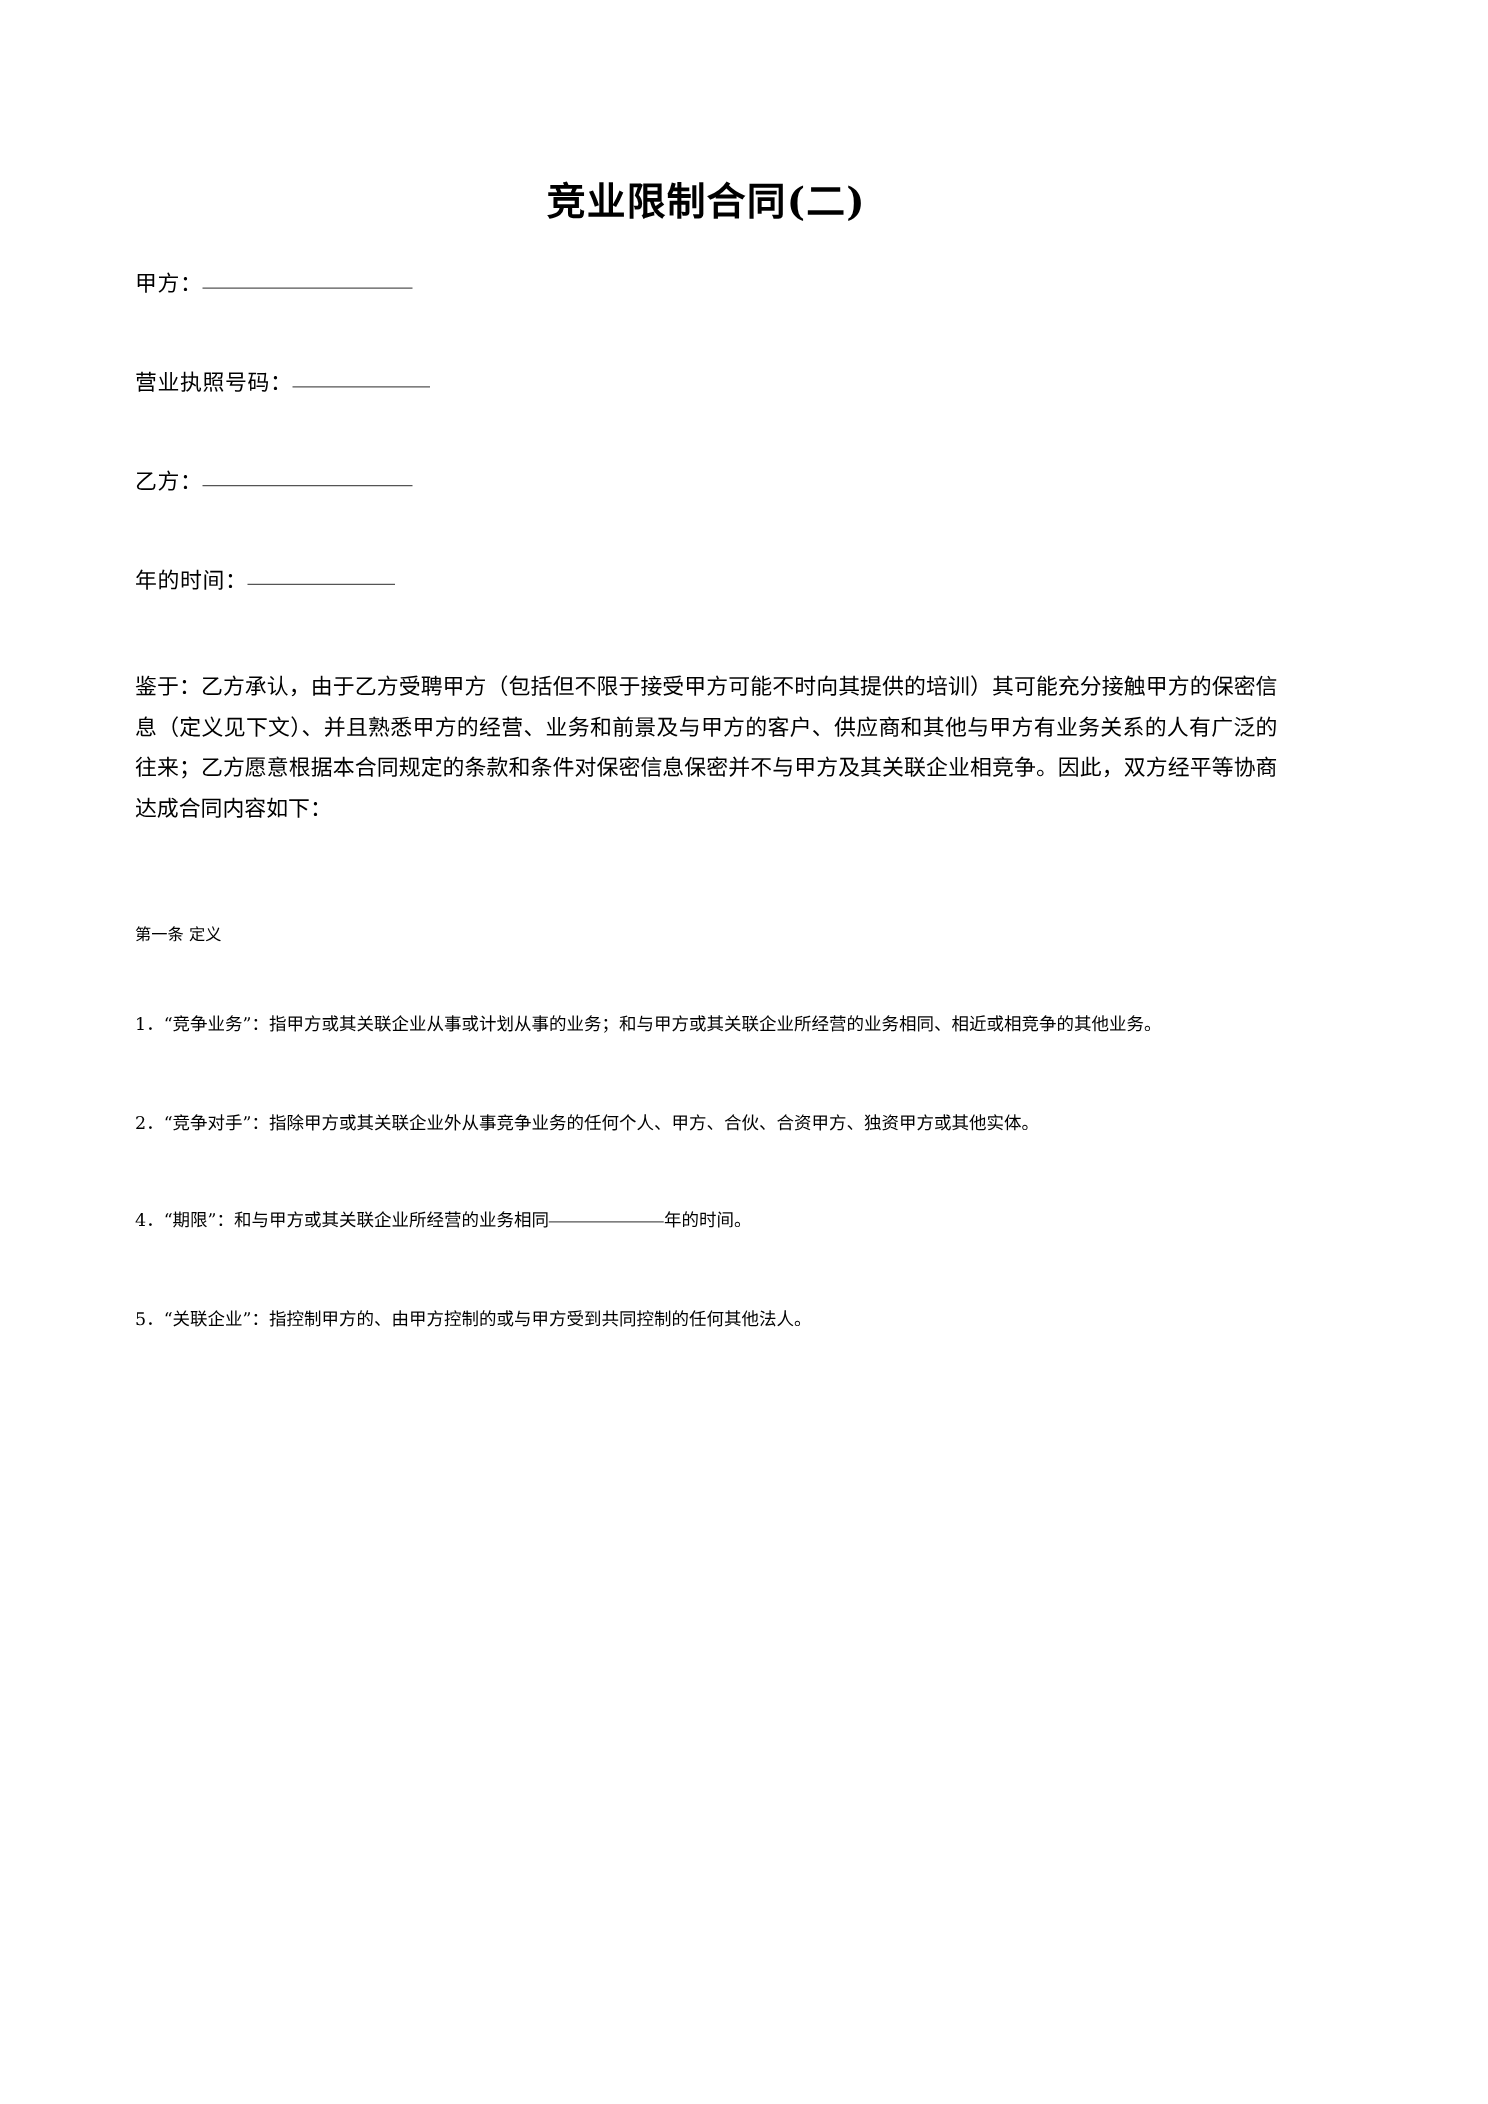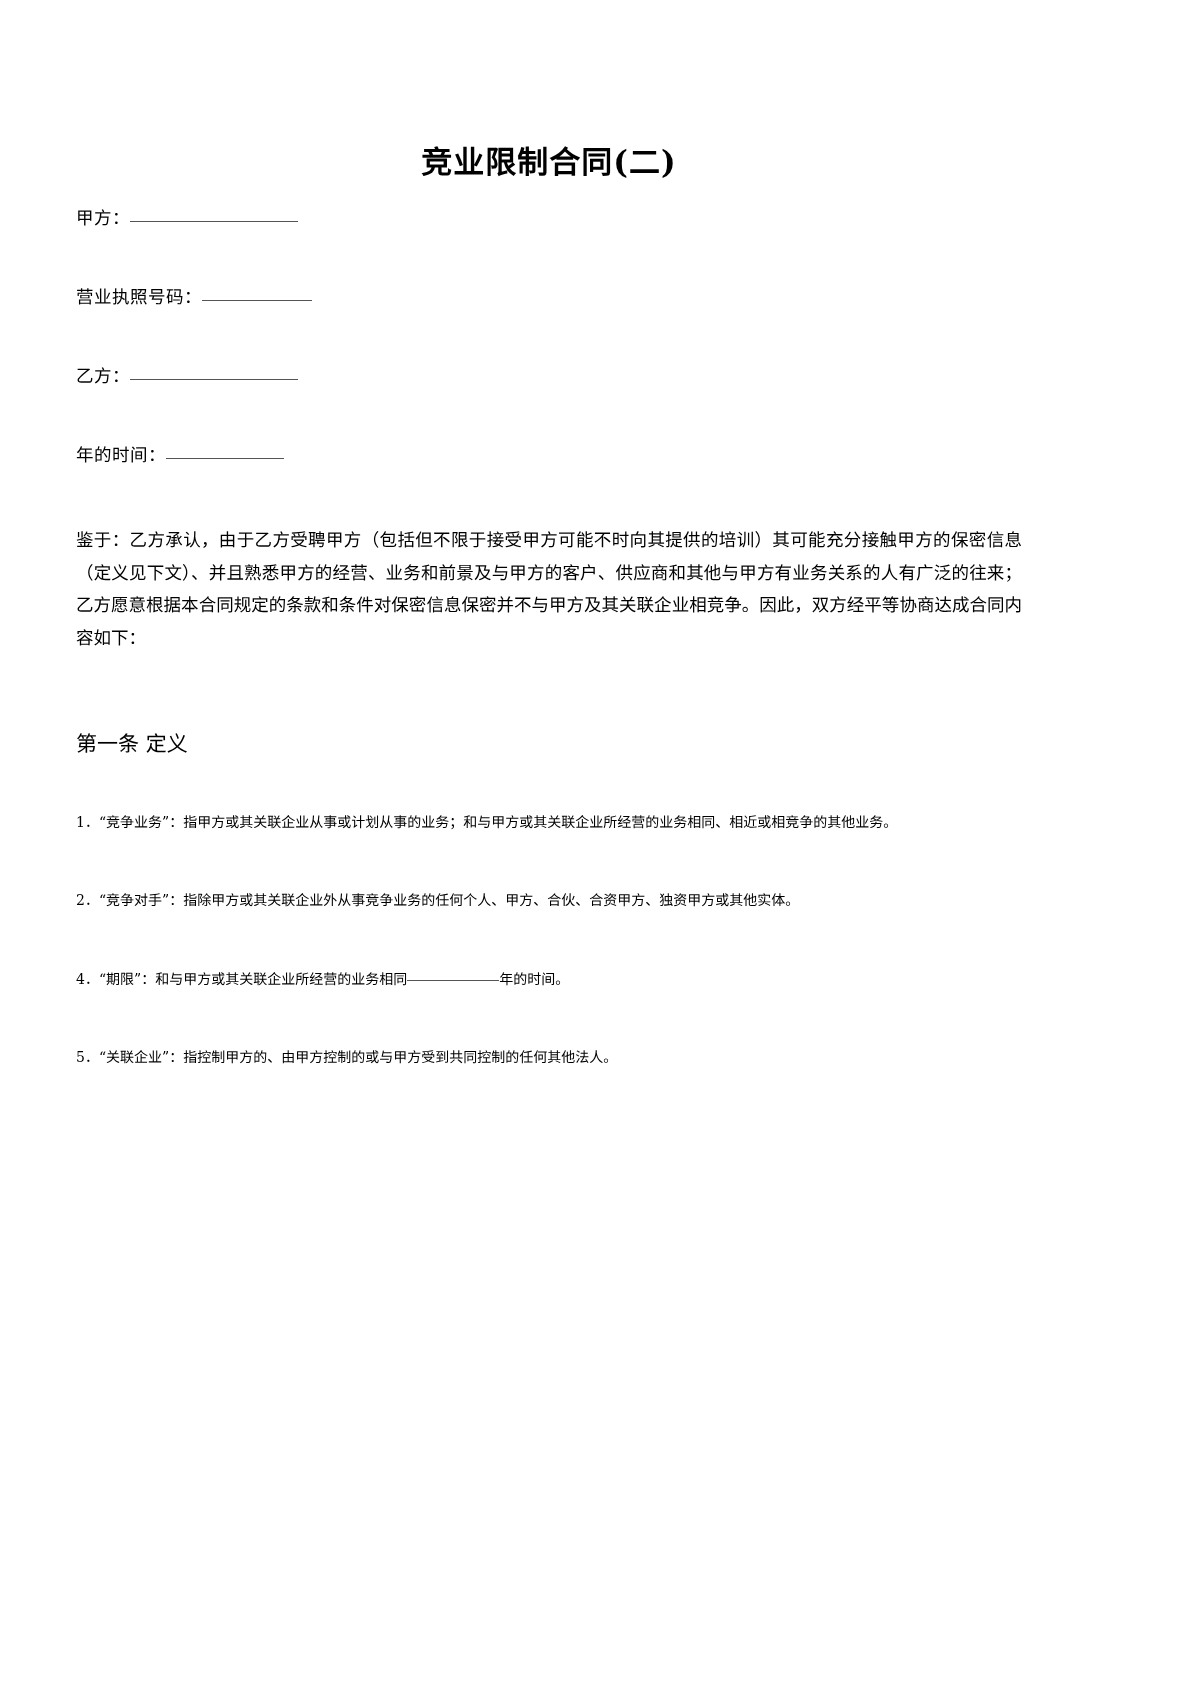--- a/index.html
+++ b/index.html
@@ -14,35 +14,35 @@
     font-family: "DejaVu Serif", "Liberation Serif", serif;
     color: #000000;
     -webkit-font-smoothing: antialiased;
   }
   .page {
     position: relative;
     width: 1190px;
     height: 1683px;
     background: #ffffff;
     box-sizing: border-box;
-    padding: 0 168px 0 76px;
+    padding: 0 168px 0 108px;
     overflow: hidden;
   }
   .doc-title {
     margin: 0;
     padding-top: 142px;
     text-align: center;
     font-family: "DejaVu Serif", "Liberation Serif", serif;
     font-weight: bold;
     font-size: 31px;
     letter-spacing: 1px;
     line-height: 1.3;
   }
   .party-block {
-    margin-top: 26px;
+    margin-top: 36px;
   }
   .party-line {
     font-size: 17.5px;
     line-height: 1.2;
     margin-bottom: 58px;
     white-space: nowrap;
   }
   .party-line .label {
     letter-spacing: 0.5px;
   }
@@ -61,21 +61,21 @@
 
   .recital {
     margin-top: 20px;
     font-size: 17.5px;
     line-height: 32.5px;
     text-align: justify;
     text-justify: inter-ideograph;
   }
   .section-heading {
     margin-top: 76px;
-    font-size: 21px;
+    font-size: 13px;
     line-height: 1.4;
   }
   .clause {
     margin-top: 46px;
     font-size: 14px;
     line-height: 32.5px;
     text-align: justify;
     text-justify: inter-ideograph;
   }
   .clause .num {

